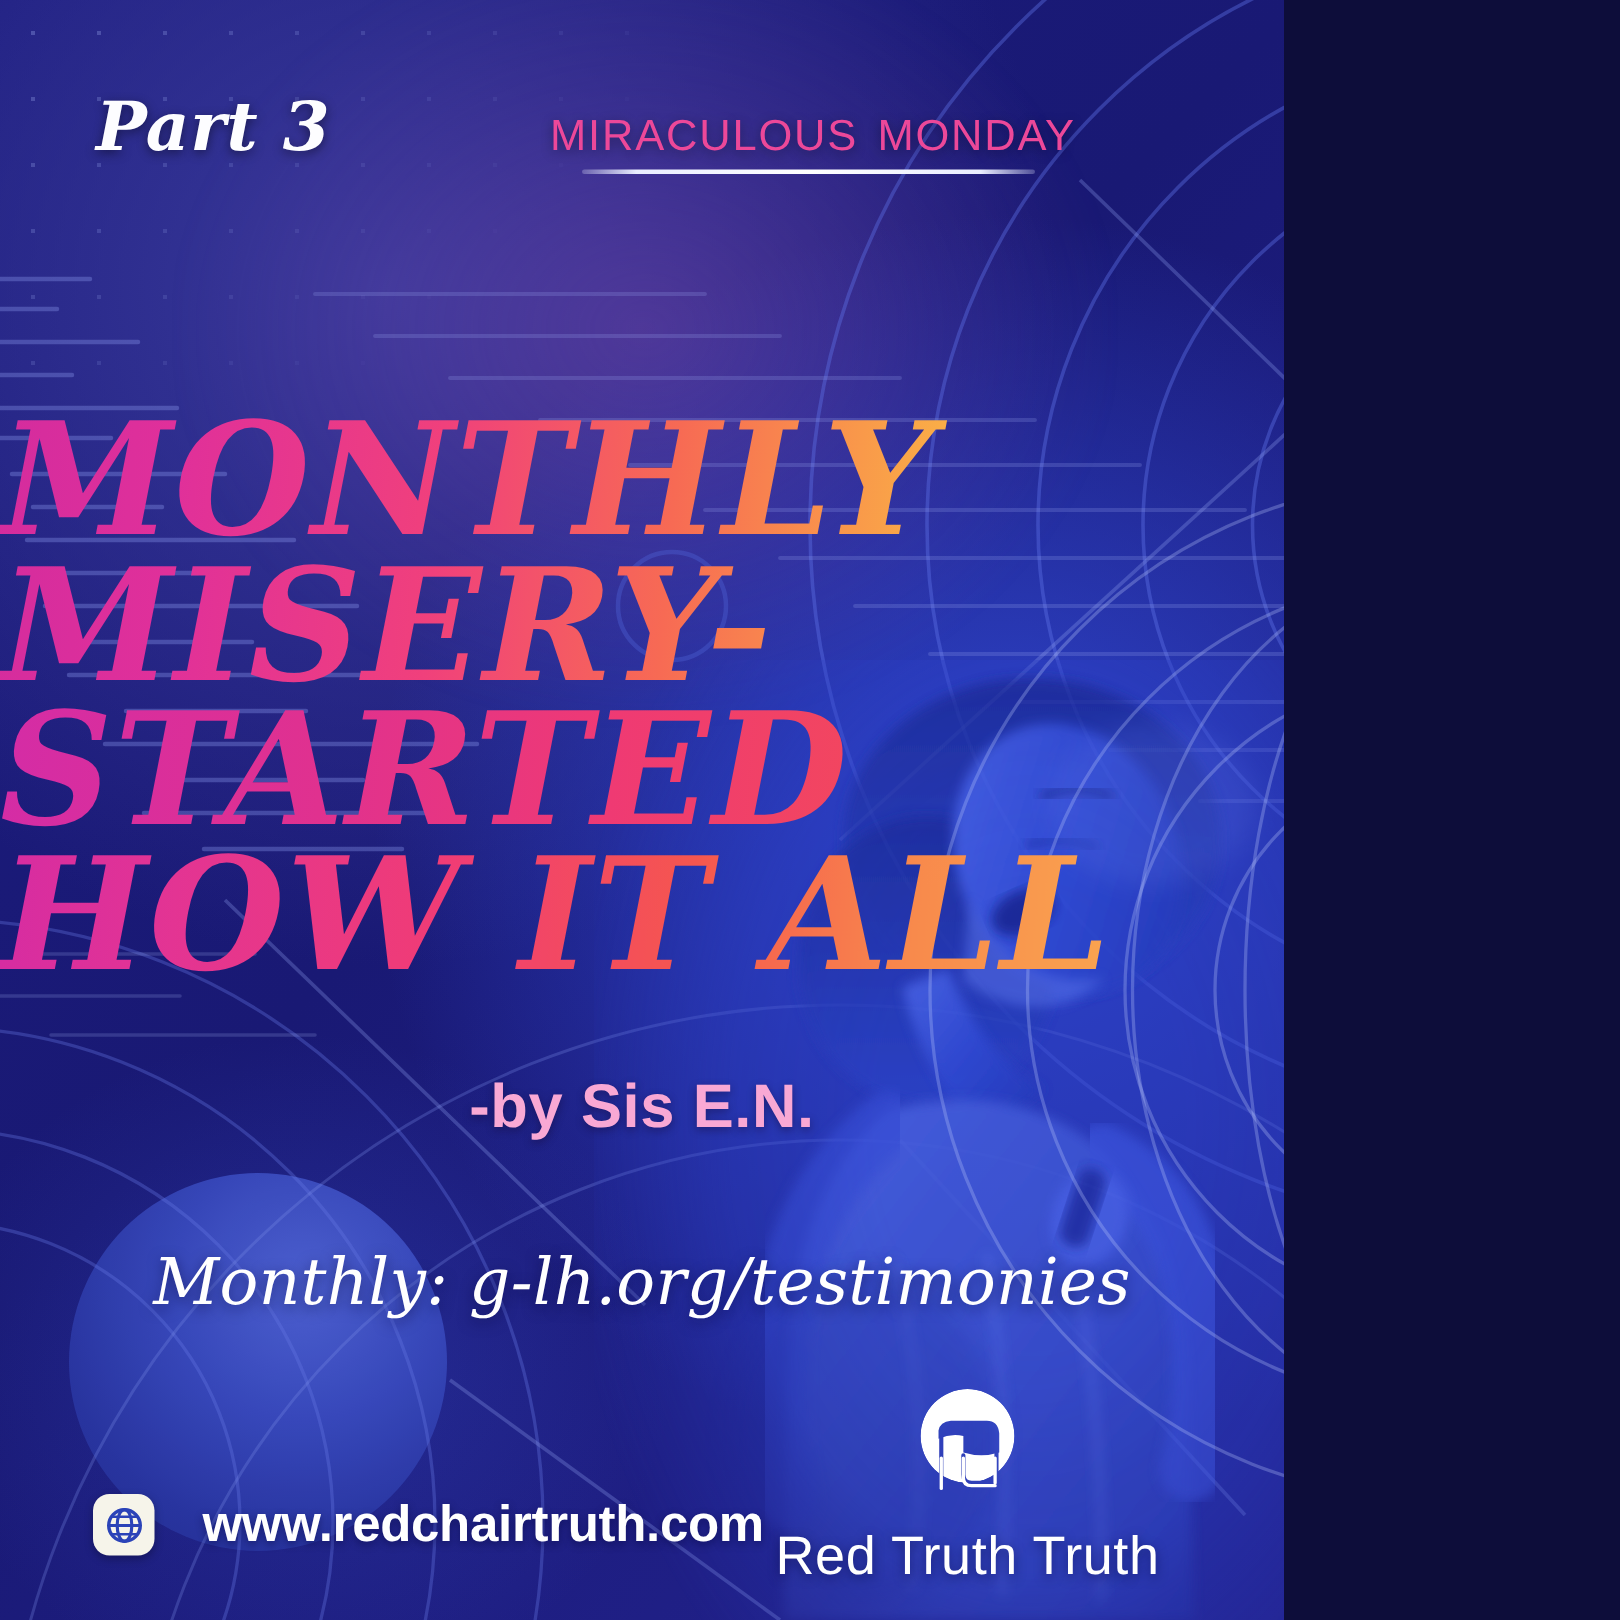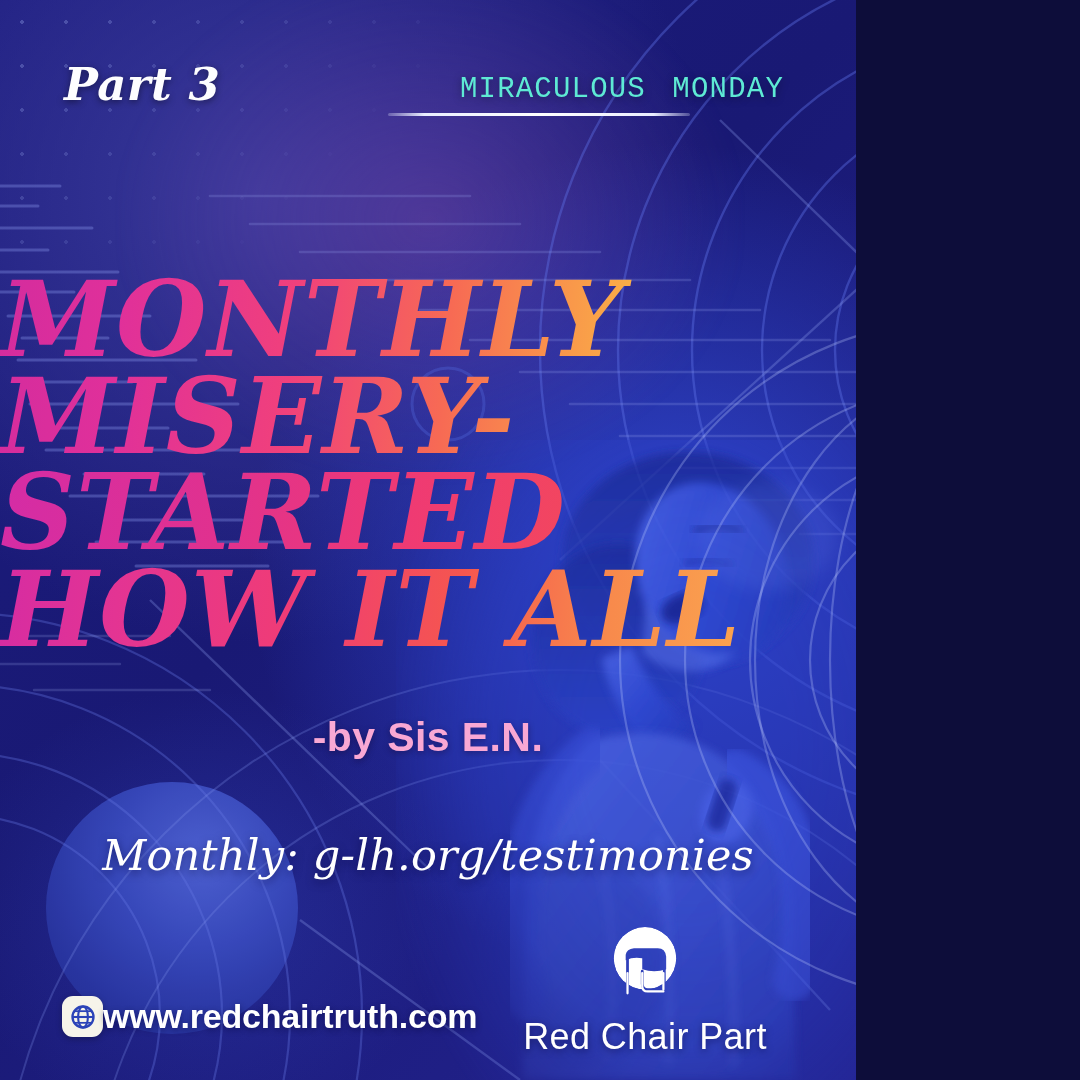--- a/index.html
+++ b/index.html
@@ -67,24 +67,24 @@
     position:absolute;left:64px;top:58px;
     font-family:"DejaVu Serif", serif;
     font-style:italic;font-weight:700;
     font-size:45px;color:#fdfdff;
     letter-spacing:.5px;
     text-shadow:0 2px 7px rgba(0,0,0,.45);
   }
 
   .series-title{
     position:absolute;left:300px;top:62px;width:484px;
-    text-align:right;
-    font-family:Liberation Mono, monospace;
+    text-align:center;
+    font-family:Liberation Sans, sans-serif;
     font-size:42px;font-weight:400;
-    color:#5eead4;
+    color:#ec4899;
     letter-spacing:1.2px;
     font-variant:small-caps;
     text-transform:lowercase;
     text-shadow:0 2px 8px rgba(0,0,0,.40);
   }
   .series-rule{
     position:absolute;left:388px;top:113px;width:302px;height:3px;
     background:linear-gradient(90deg, rgba(230,235,255,.25) 0%, #e9edff 12%, #ffffff 50%, #e9edff 88%, rgba(230,235,255,.25) 100%);
     border-radius:2px;
   }
@@ -133,21 +133,21 @@
     font-family:"DejaVu Serif", serif;
     font-style:italic;font-weight:400;
     font-size:43px;color:#ffffff;
     letter-spacing:.2px;
     text-shadow:0 3px 9px rgba(10,10,60,.55);
   }
 
   
   .site-row{
     position:absolute;left:62px;top:996px;
-    display:flex;align-items:center;gap:0;
+    display:flex;align-items:center;gap:32px;
   }
   .globe-badge{
     width:41px;height:41px;border-radius:11px;
     background:#f6f4ea;
     display:flex;align-items:center;justify-content:center;
     box-shadow:0 2px 6px rgba(0,0,0,.28);
     flex:0 0 auto;
   }
   .site-url{
     font-family:"Liberation Sans", sans-serif;
@@ -380,16 +380,16 @@
         </defs>
         <circle cx="50" cy="46" r="34" fill="#ffffff" mask="url(#chairCut)"></circle>
 
         <g stroke="#ffffff" stroke-width="2.4" fill="none" stroke-linecap="round">
           <path d="M31 62 L31 84"></path>
           <path d="M47 62 L47 76 Q47 82 53 82 L70 82"></path>
           <path d="M70 62 L70 80"></path>
         </g>
       </svg>
     </span>
-    <span class="brand-name">Red Chair Part</span>
+    <span class="brand-name">Red Truth Truth</span>
   </div>
 
 </div>
 
 </body></html>

